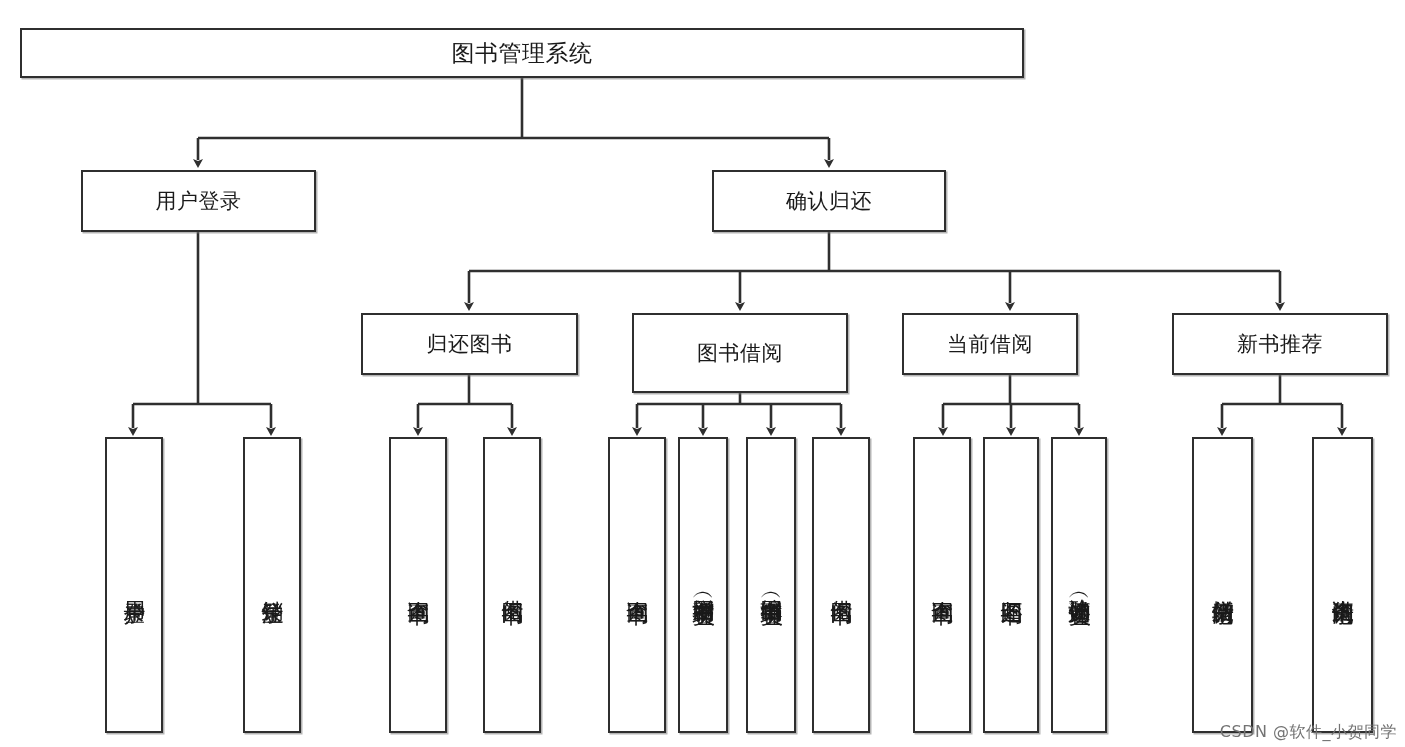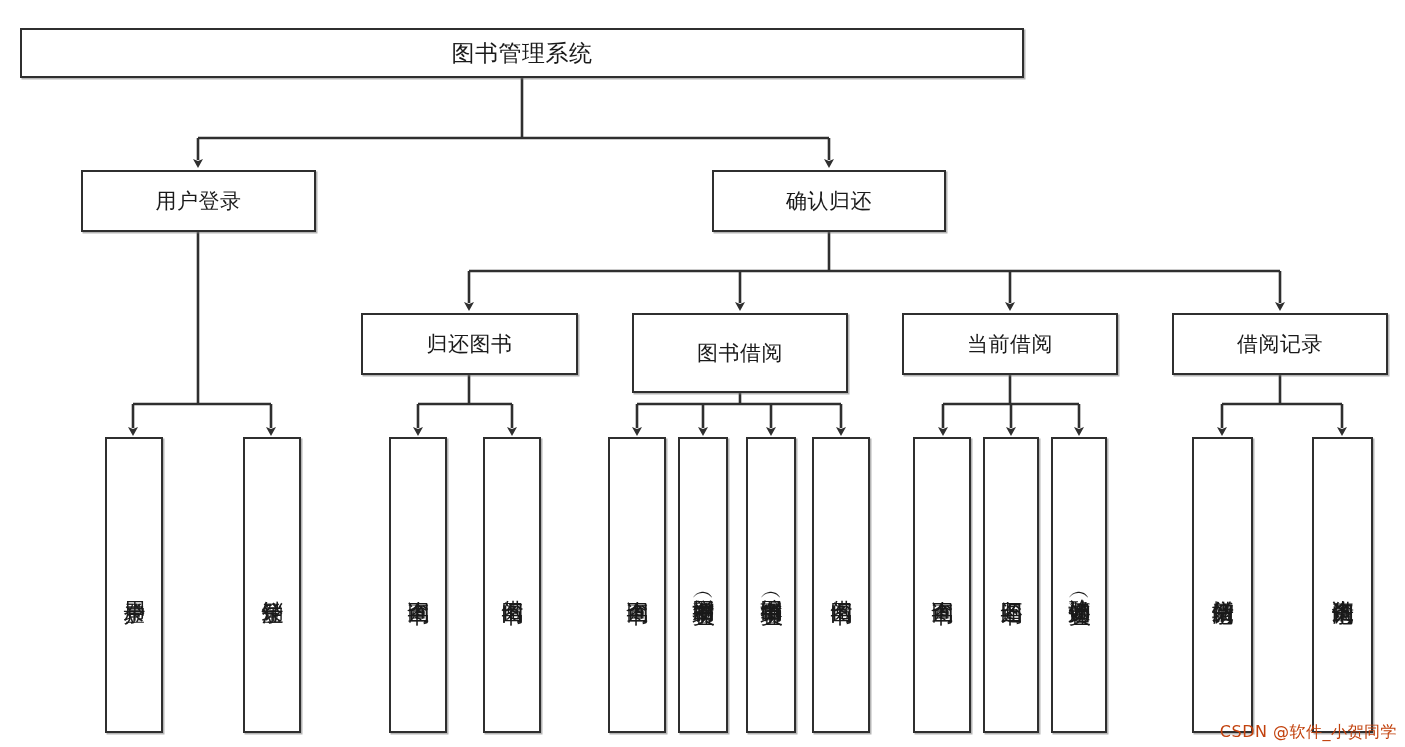--- a/index.html
+++ b/index.html
@@ -53,21 +53,21 @@
     letter-spacing: 1px;
     white-space: nowrap;
     text-align: center;
   }
   .node.root .lbl { font-size: 23px; }
   .watermark {
     position: absolute;
     right: 8px;
     bottom: 4px;
     font-size: 16px;
-    color: #c2410c;
+    color: #737373;
     letter-spacing: 0.5px;
     white-space: nowrap;
     pointer-events: none;
   }
 </style>
 </head>
 <body>
 
 <div id="canvas">
 
@@ -131,25 +131,25 @@
   <div class="node" style="left:712px; top:170px; width:234px; height:62px;">
     <span class="lbl">确认归还</span>
   </div>
 
   <div class="node" style="left:361px; top:313px; width:217px; height:62px;">
     <span class="lbl">归还图书</span>
   </div>
   <div class="node" style="left:632px; top:313px; width:216px; height:80px;">
     <span class="lbl">图书借阅</span>
   </div>
-  <div class="node" style="left:902px; top:313px; width:216px; height:62px;">
+  <div class="node" style="left:902px; top:313px; width:176px; height:62px;">
     <span class="lbl">当前借阅</span>
   </div>
   <div class="node" style="left:1172px; top:313px; width:216px; height:62px;">
-    <span class="lbl">借阅记录</span>
+    <span class="lbl">新书推荐</span>
   </div>
 
   <div class="node vertical" style="left:105px; top:437px; width:58px; height:296px;">
     <span class="lbl">用户登录</span>
   </div>
   <div class="node vertical" style="left:243px; top:437px; width:58px; height:296px;">
     <span class="lbl">注销登录</span>
   </div>
 
   <div class="node vertical" style="left:389px; top:437px; width:58px; height:296px;">

